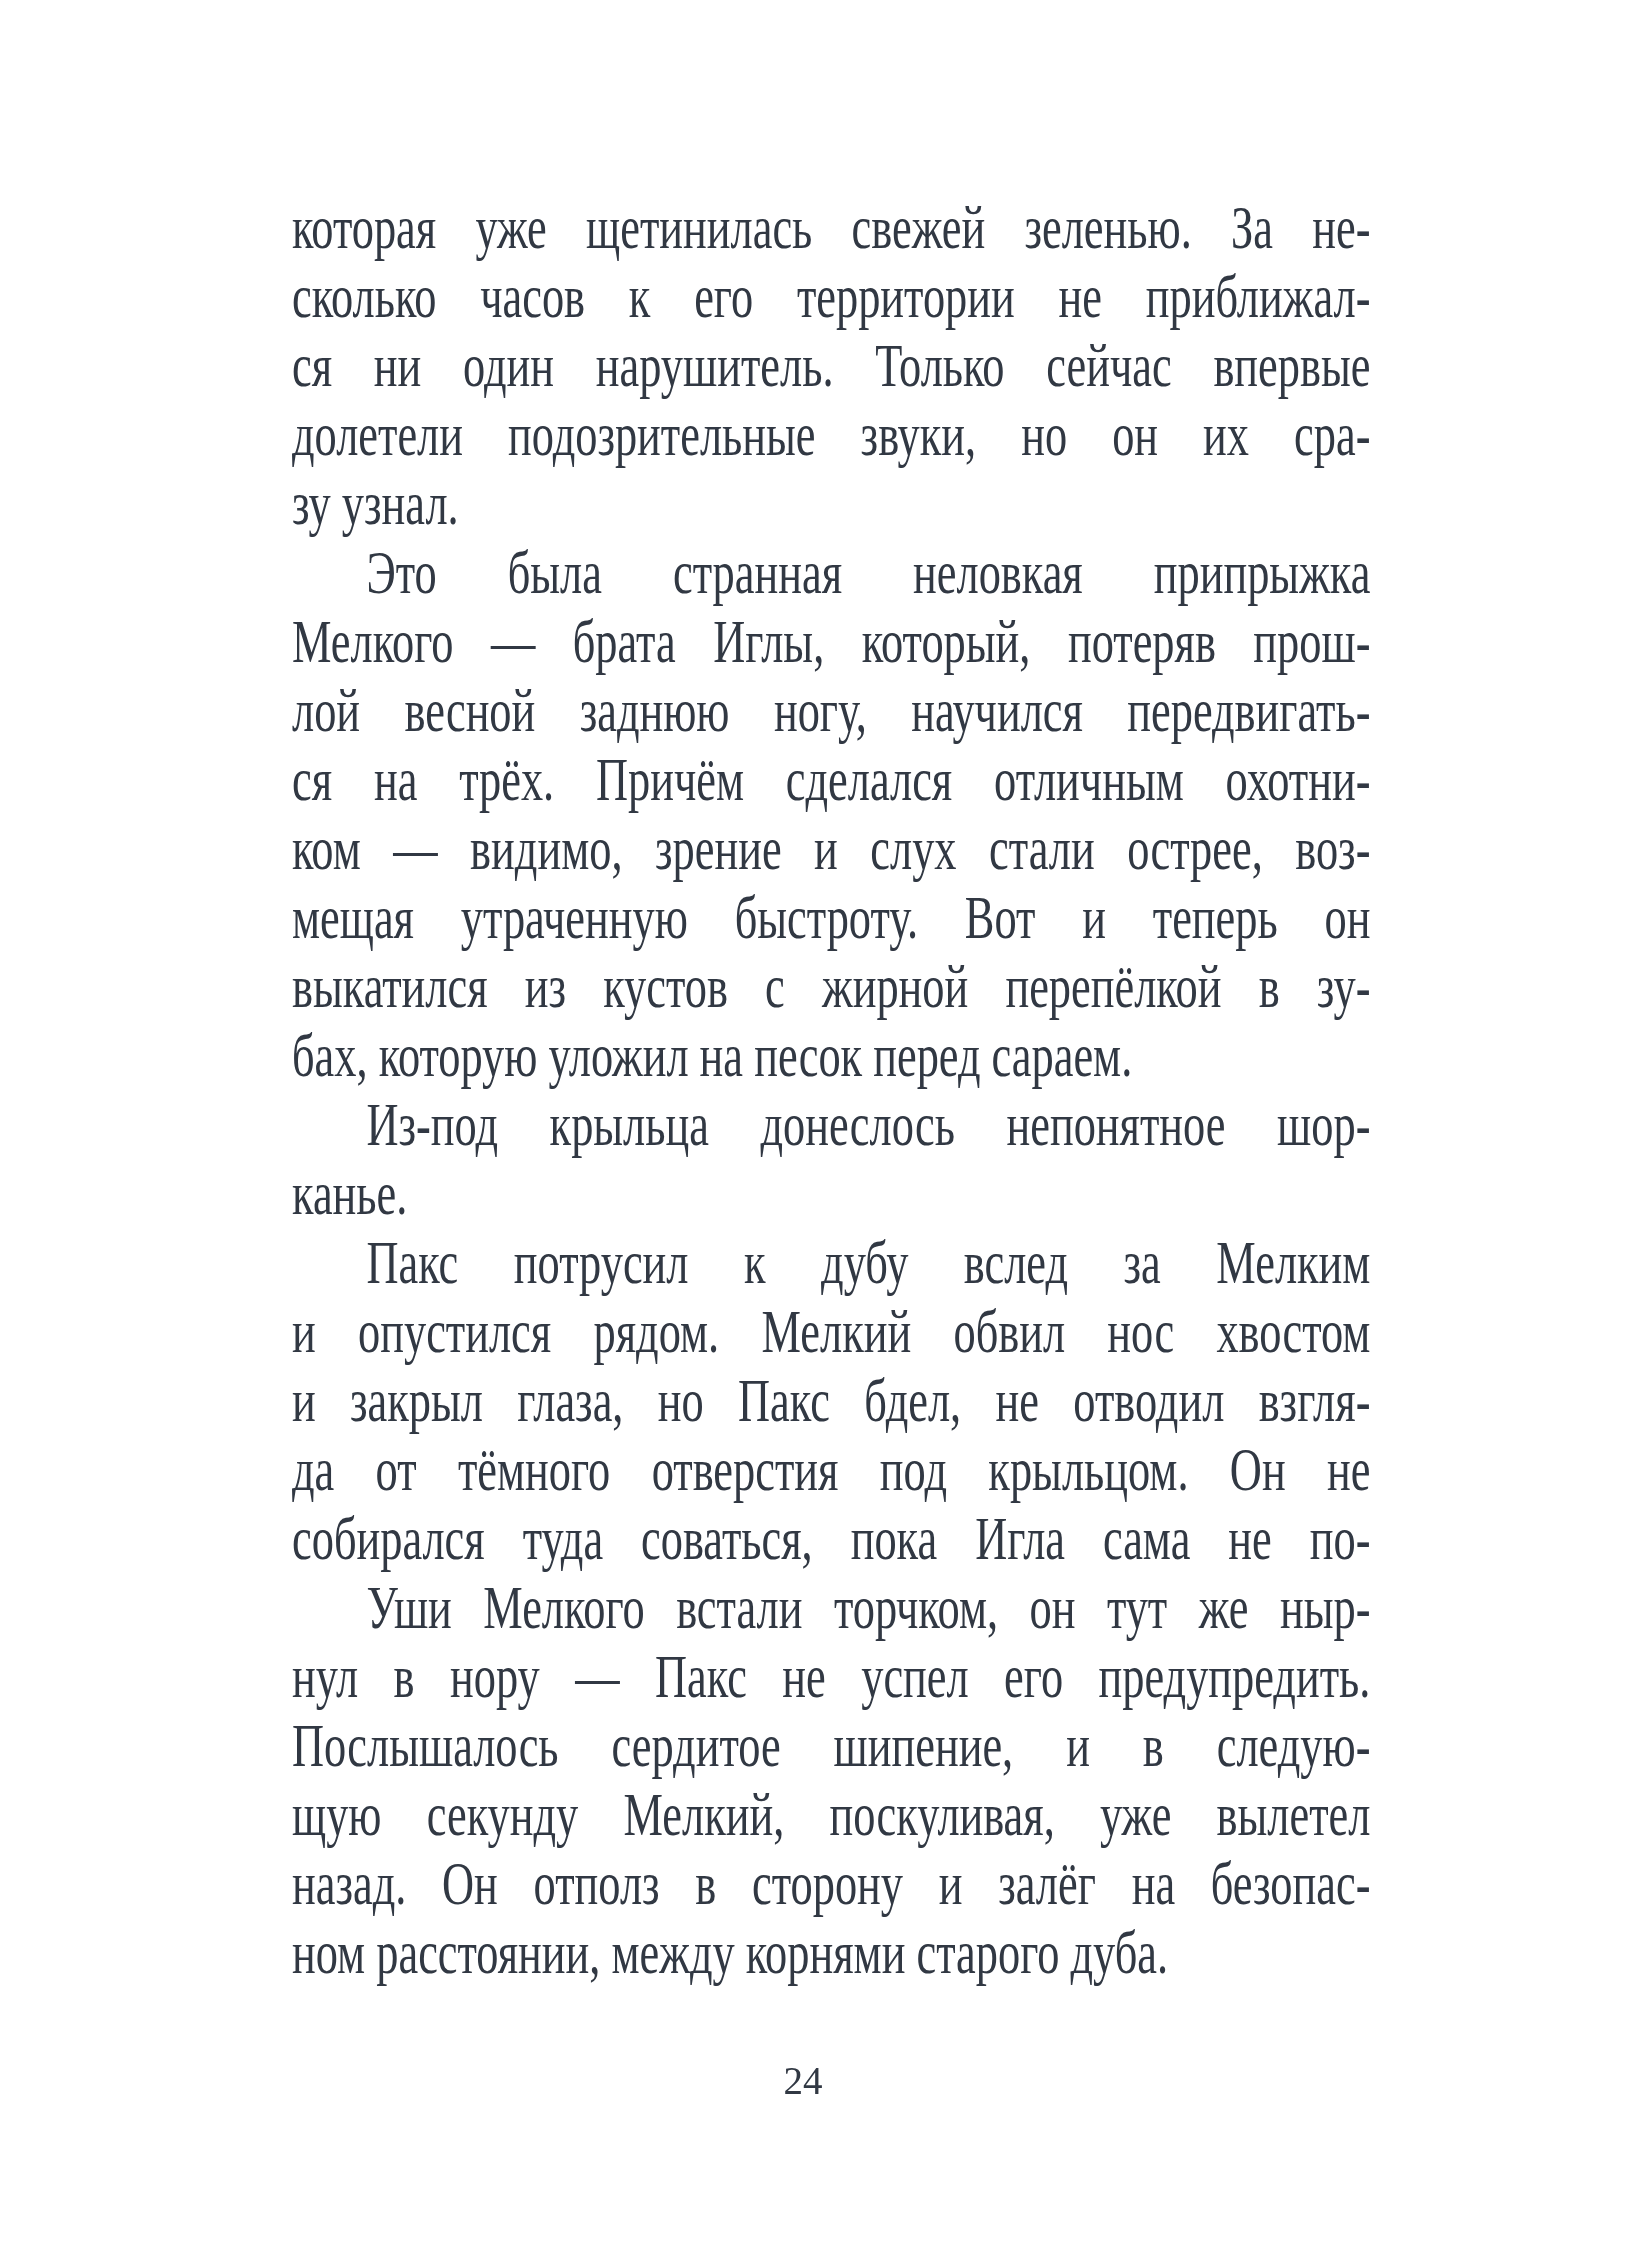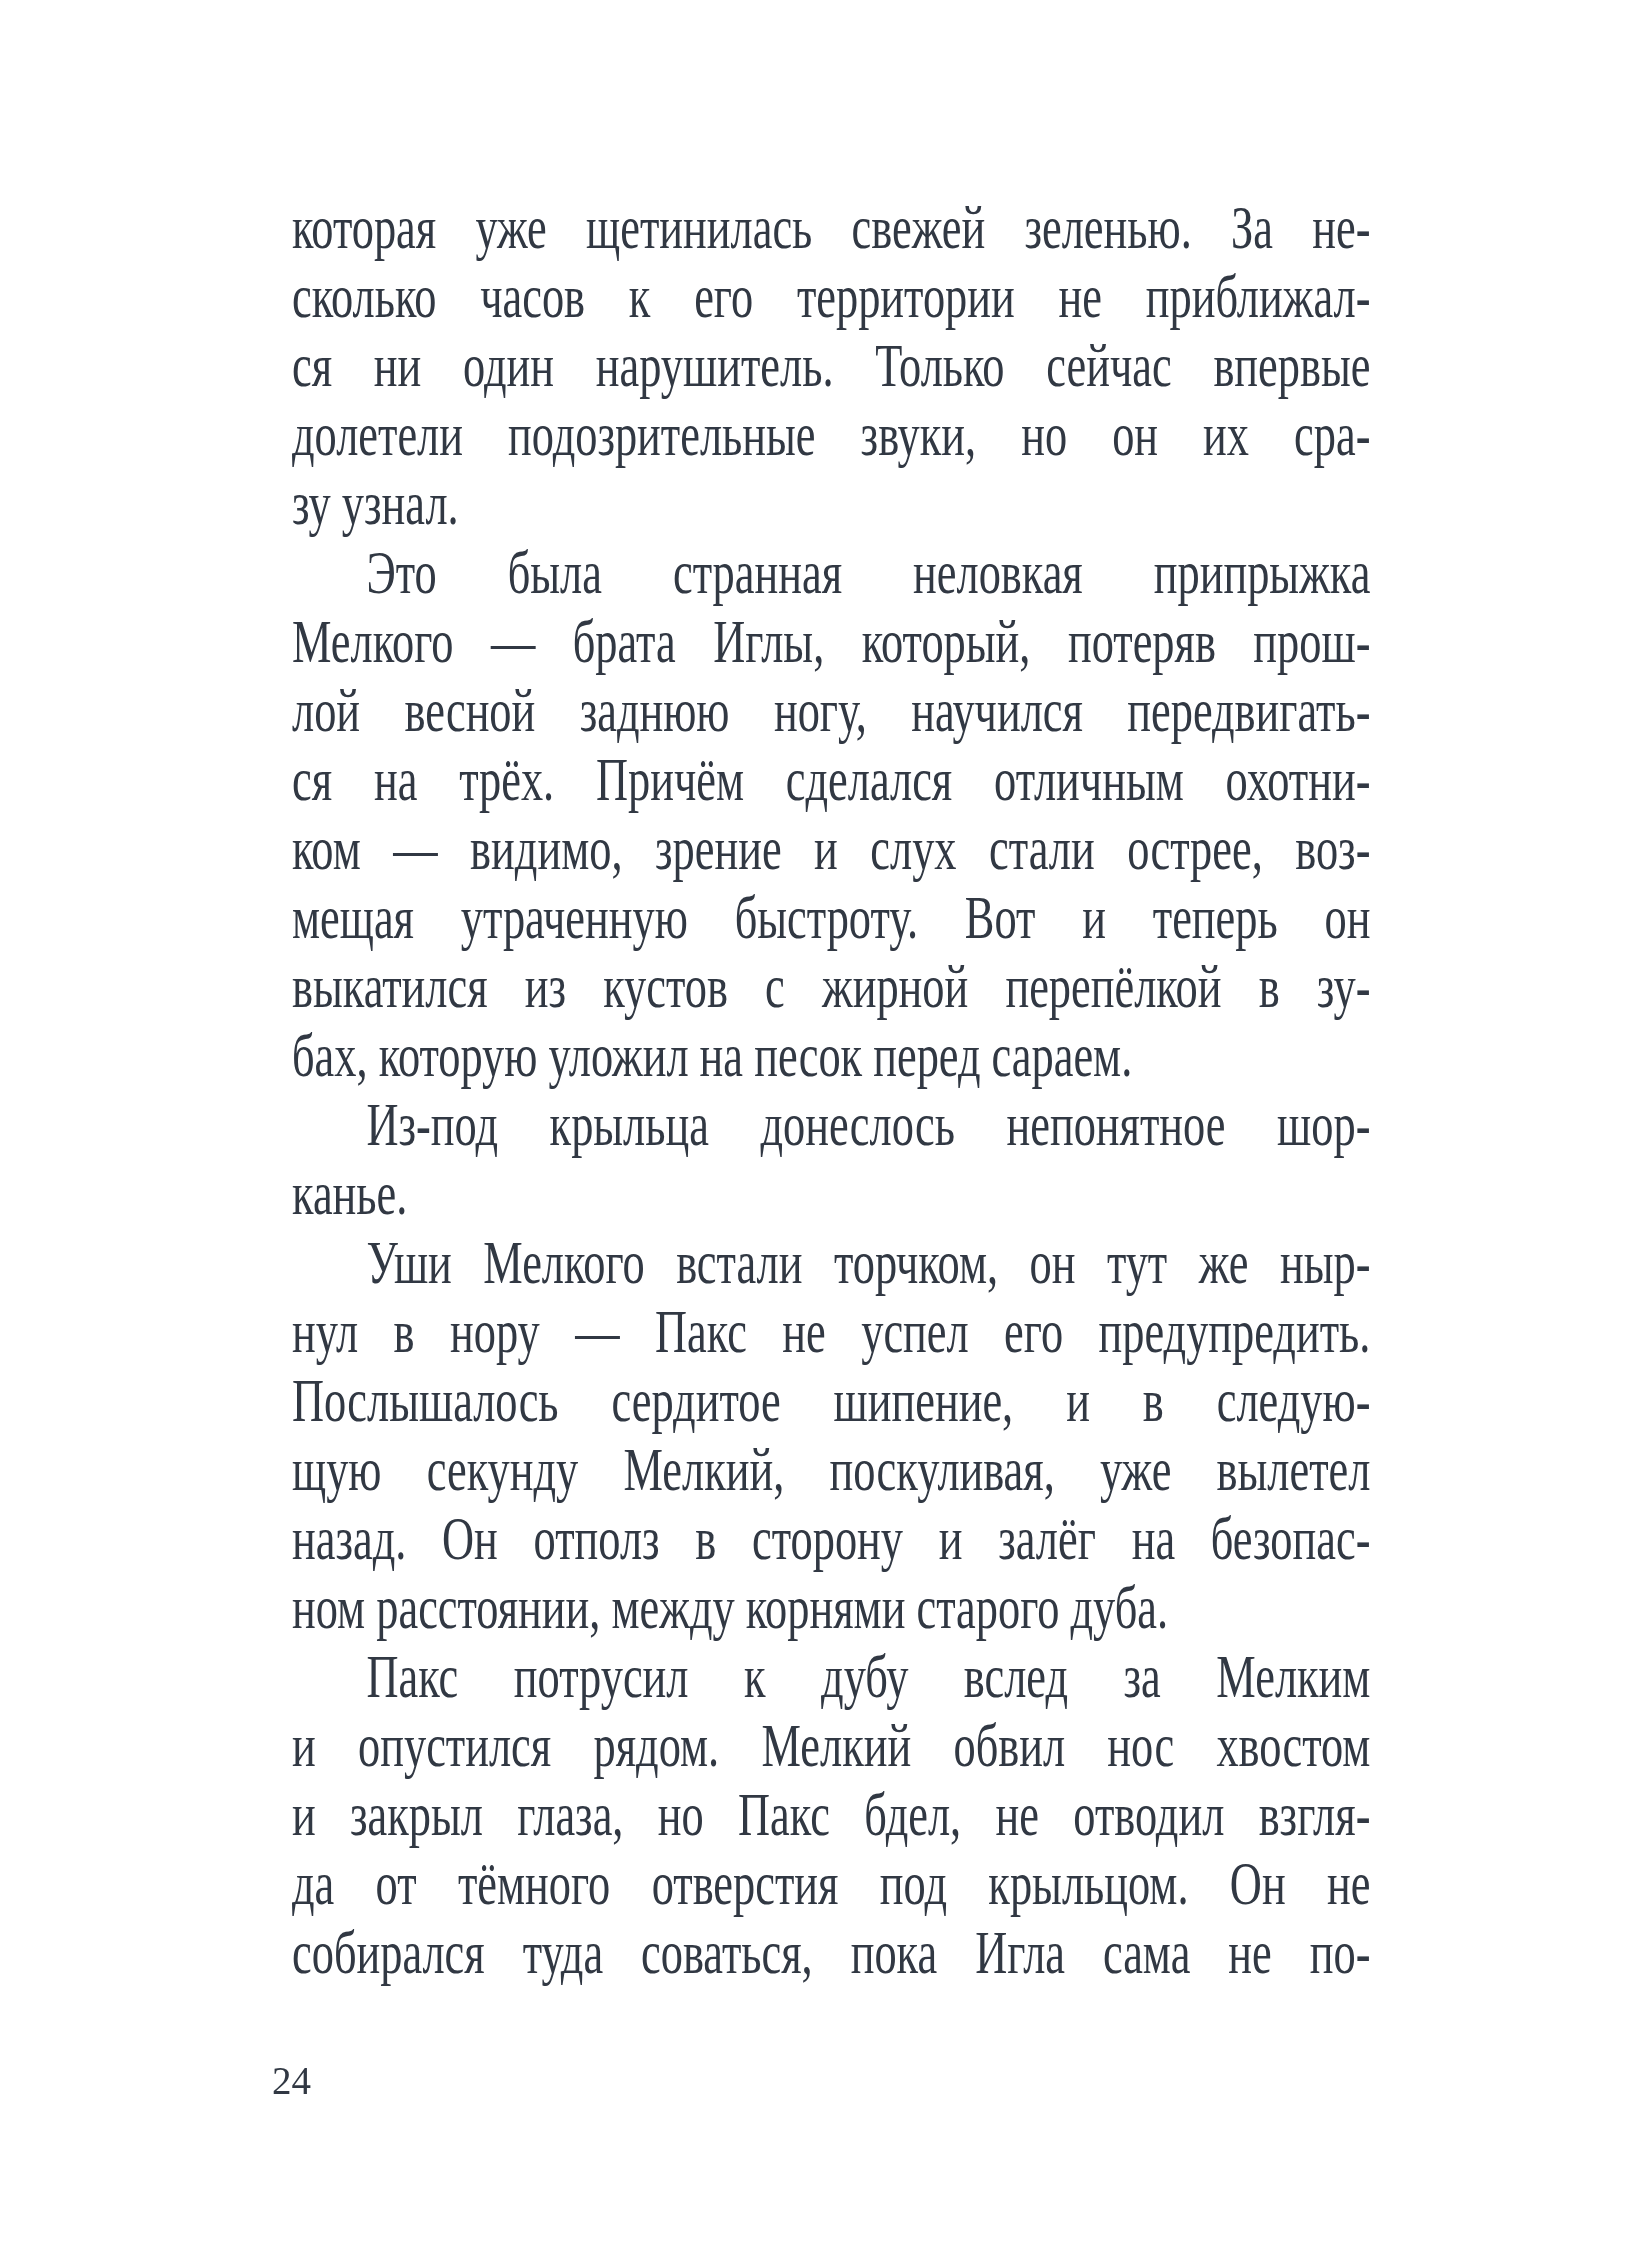--- a/index.html
+++ b/index.html
@@ -42,24 +42,24 @@
   }
   .line.indent {
     text-indent: 104px;
   }
   .line.end {
     text-align-last: left;
     -moz-text-align-last: left;
   }
   .pagenum {
     position: absolute;
-    left: 272px;
+    left: 264px;
     top: 2060px;
     width: 1078px;
-    text-align: left;
+    text-align: center;
     font-size: 39px;
     line-height: 41px;
     color: #313843;
   }
 </style>
 </head>
 <body>
 
 <div class="page">
   <div class="textblock">
@@ -78,30 +78,30 @@
         <div class="line">ком — видимо, зрение и слух стали острее, воз-</div>
         <div class="line">мещая утраченную быстроту. Вот и теперь он</div>
         <div class="line">выкатился из кустов с жирной перепёлкой в зу-</div>
         <div class="line end">бах, которую уложил на песок перед сараем.</div>
       </div>
       <div class="paragraph">
         <div class="line indent">Из-под крыльца донеслось непонятное шор-</div>
         <div class="line end">канье.</div>
       </div>
       <div class="paragraph">
+        <div class="line indent">Пакс потрусил к дубу вслед за Мелким</div>
+        <div class="line">и опустился рядом. Мелкий обвил нос хвостом</div>
+        <div class="line">и закрыл глаза, но Пакс бдел, не отводил взгля-</div>
+        <div class="line">да от тёмного отверстия под крыльцом. Он не</div>
+        <div class="line">собирался туда соваться, пока Игла сама не по-</div>
+      </div>
+      <div class="paragraph">
         <div class="line indent">Уши Мелкого встали торчком, он тут же ныр-</div>
         <div class="line">нул в нору — Пакс не успел его предупредить.</div>
         <div class="line">Послышалось сердитое шипение, и в следую-</div>
         <div class="line">щую секунду Мелкий, поскуливая, уже вылетел</div>
         <div class="line">назад. Он отполз в сторону и залёг на безопас-</div>
         <div class="line end">ном расстоянии, между корнями старого дуба.</div>
       </div>
-      <div class="paragraph">
-        <div class="line indent">Пакс потрусил к дубу вслед за Мелким</div>
-        <div class="line">и опустился рядом. Мелкий обвил нос хвостом</div>
-        <div class="line">и закрыл глаза, но Пакс бдел, не отводил взгля-</div>
-        <div class="line">да от тёмного отверстия под крыльцом. Он не</div>
-        <div class="line">собирался туда соваться, пока Игла сама не по-</div>
-      </div>
     </div>
   <div class="pagenum">24</div>
 </div>
 
 
 </body></html>

